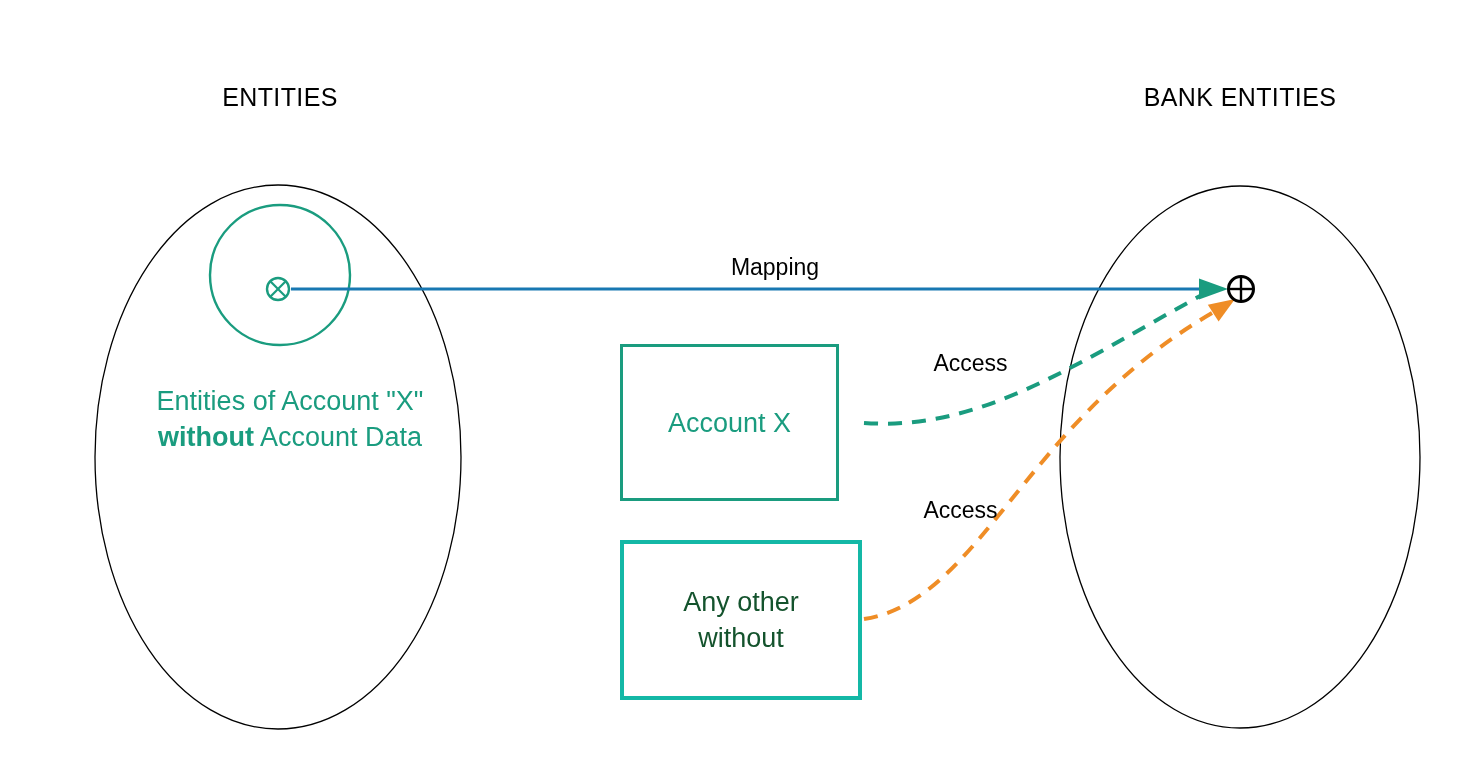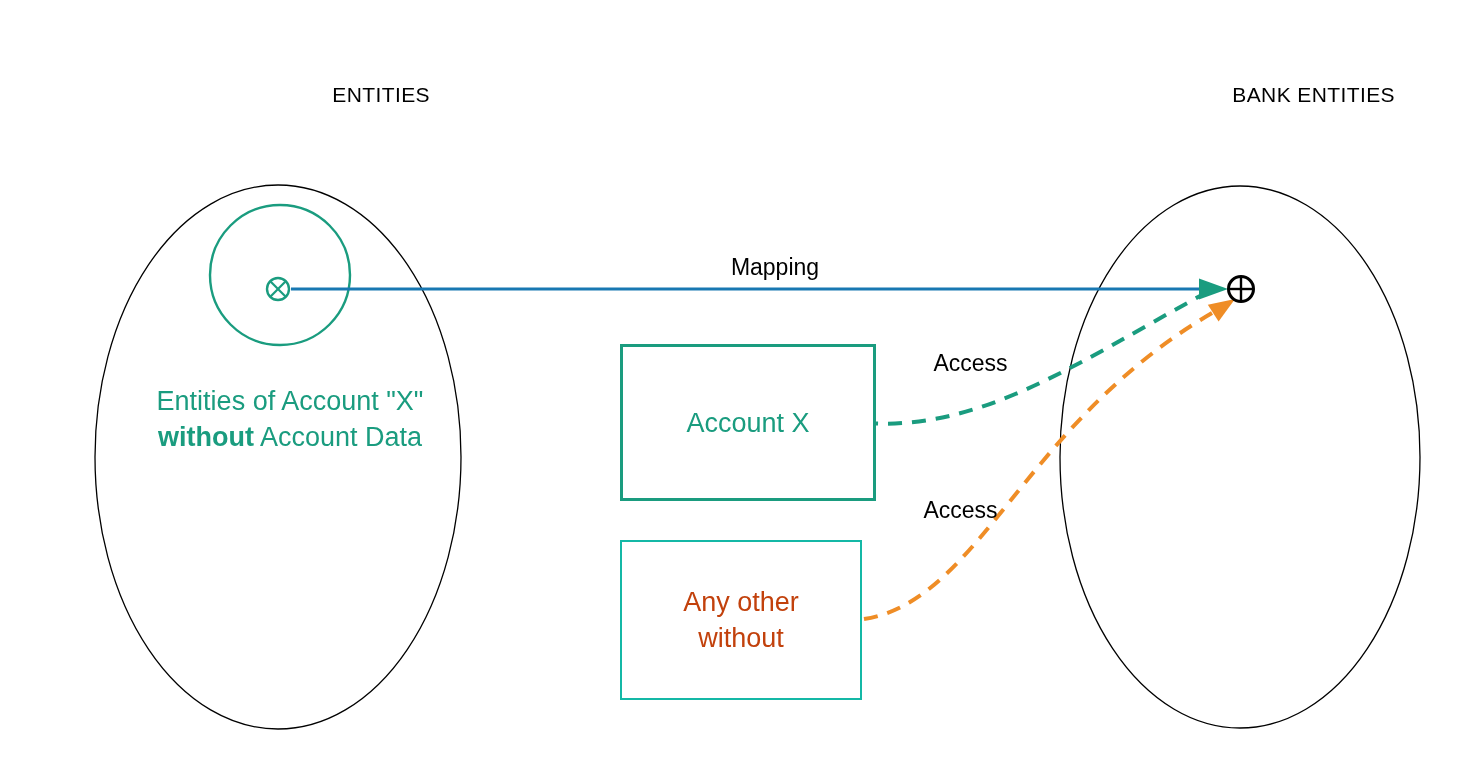--- a/index.html
+++ b/index.html
@@ -21,23 +21,23 @@
     position: absolute;
     left: 0;
     top: 0;
   }
   .label {
     position: absolute;
     color: #000000;
     white-space: pre;
   }
   .heading {
-    font-size: 21px;
+    font-size: 25px;
     letter-spacing: 0.4px;
-    text-align: right;
+    text-align: center;
   }
   .edge-label {
     font-size: 23px;
     text-align: center;
   }
   .caption {
     font-size: 27px;
     line-height: 36px;
     text-align: center;
     color: #1a9c7f;
@@ -51,22 +51,22 @@
     justify-content: center;
     text-align: center;
     font-size: 27px;
     line-height: 36px;
   }
   .node-box.teal {
     border: 3px solid #1a9c7f;
     color: #1a9c7f;
   }
   .node-box.orange {
-    border: 2px solid #14b8a6;
-    color: #c2410c;
+    border: 4px solid #14b8a6;
+    color: #14532d;
   }
 </style>
 </head>
 <body>
 
 <div class="canvas">
 
   <svg width="1460" height="770" viewBox="0 0 1460 770">
 
     <ellipse cx="278" cy="457" rx="183" ry="272" fill="none" stroke="#000000" stroke-width="1.3"></ellipse>
@@ -101,21 +101,21 @@
 
   <div class="label heading" style="left:1085px; top:83px; width:310px;">BANK ENTITIES</div>
   <div class="label edge-label" style="left:888px; top:350px; width:165px;">Access</div>
   <div class="label edge-label" style="left:878px; top:497px; width:165px;">Access</div>
 
   <div class="label caption" style="left:115px; top:383px; width:350px; white-space:normal;">
     <span>Entities of Account "X"</span><br>
     <b>without</b><span> Account Data</span>
   </div>
 
-  <div class="node-box teal" style="left:620px; top:344px; width:256px; height:157px;">
+  <div class="node-box teal" style="left:620px; top:344px; width:219px; height:157px;">
     <span>Account X</span>
   </div>
 
   <div class="node-box orange" style="left:620px; top:540px; width:242px; height:160px;">
     <span><span>Any other</span><br><span>without</span></span>
   </div>
 
 </div>
 
 </body></html>

